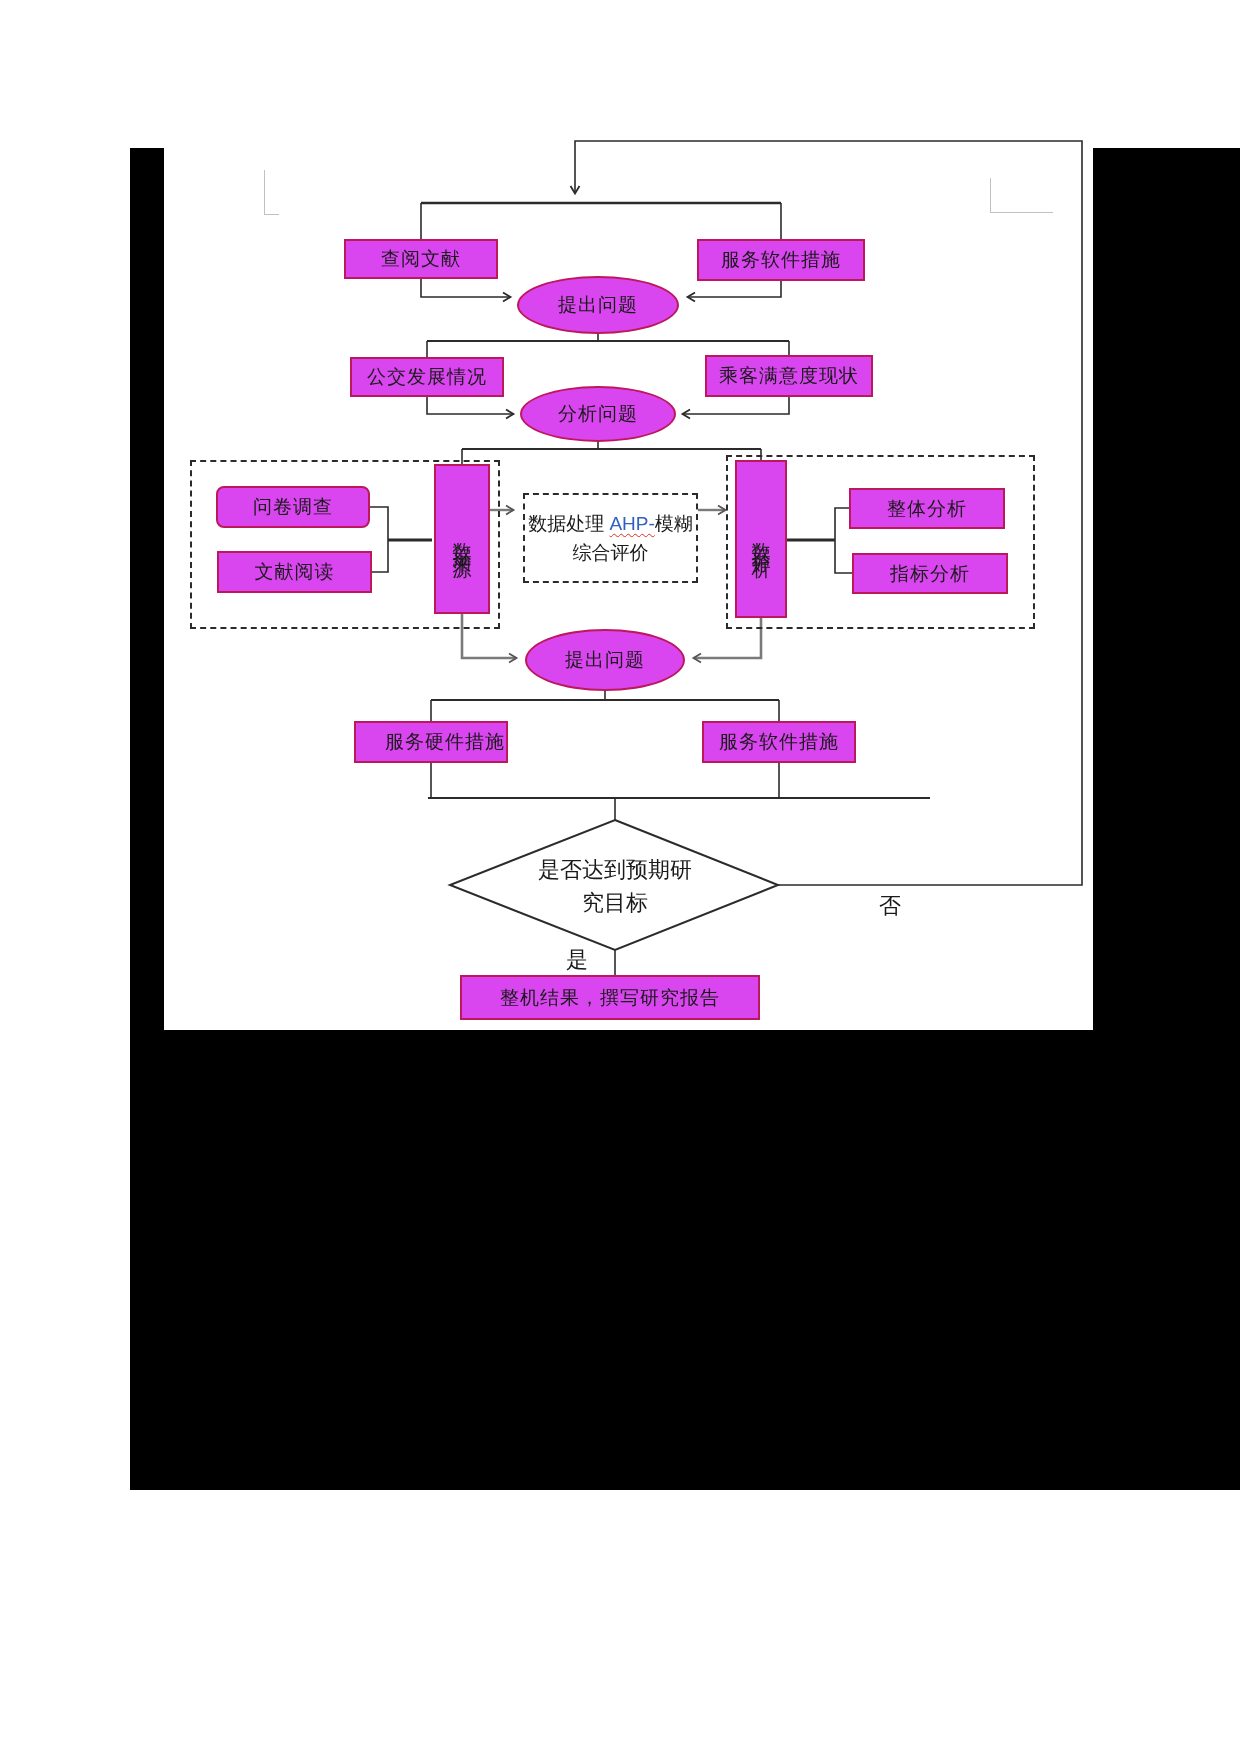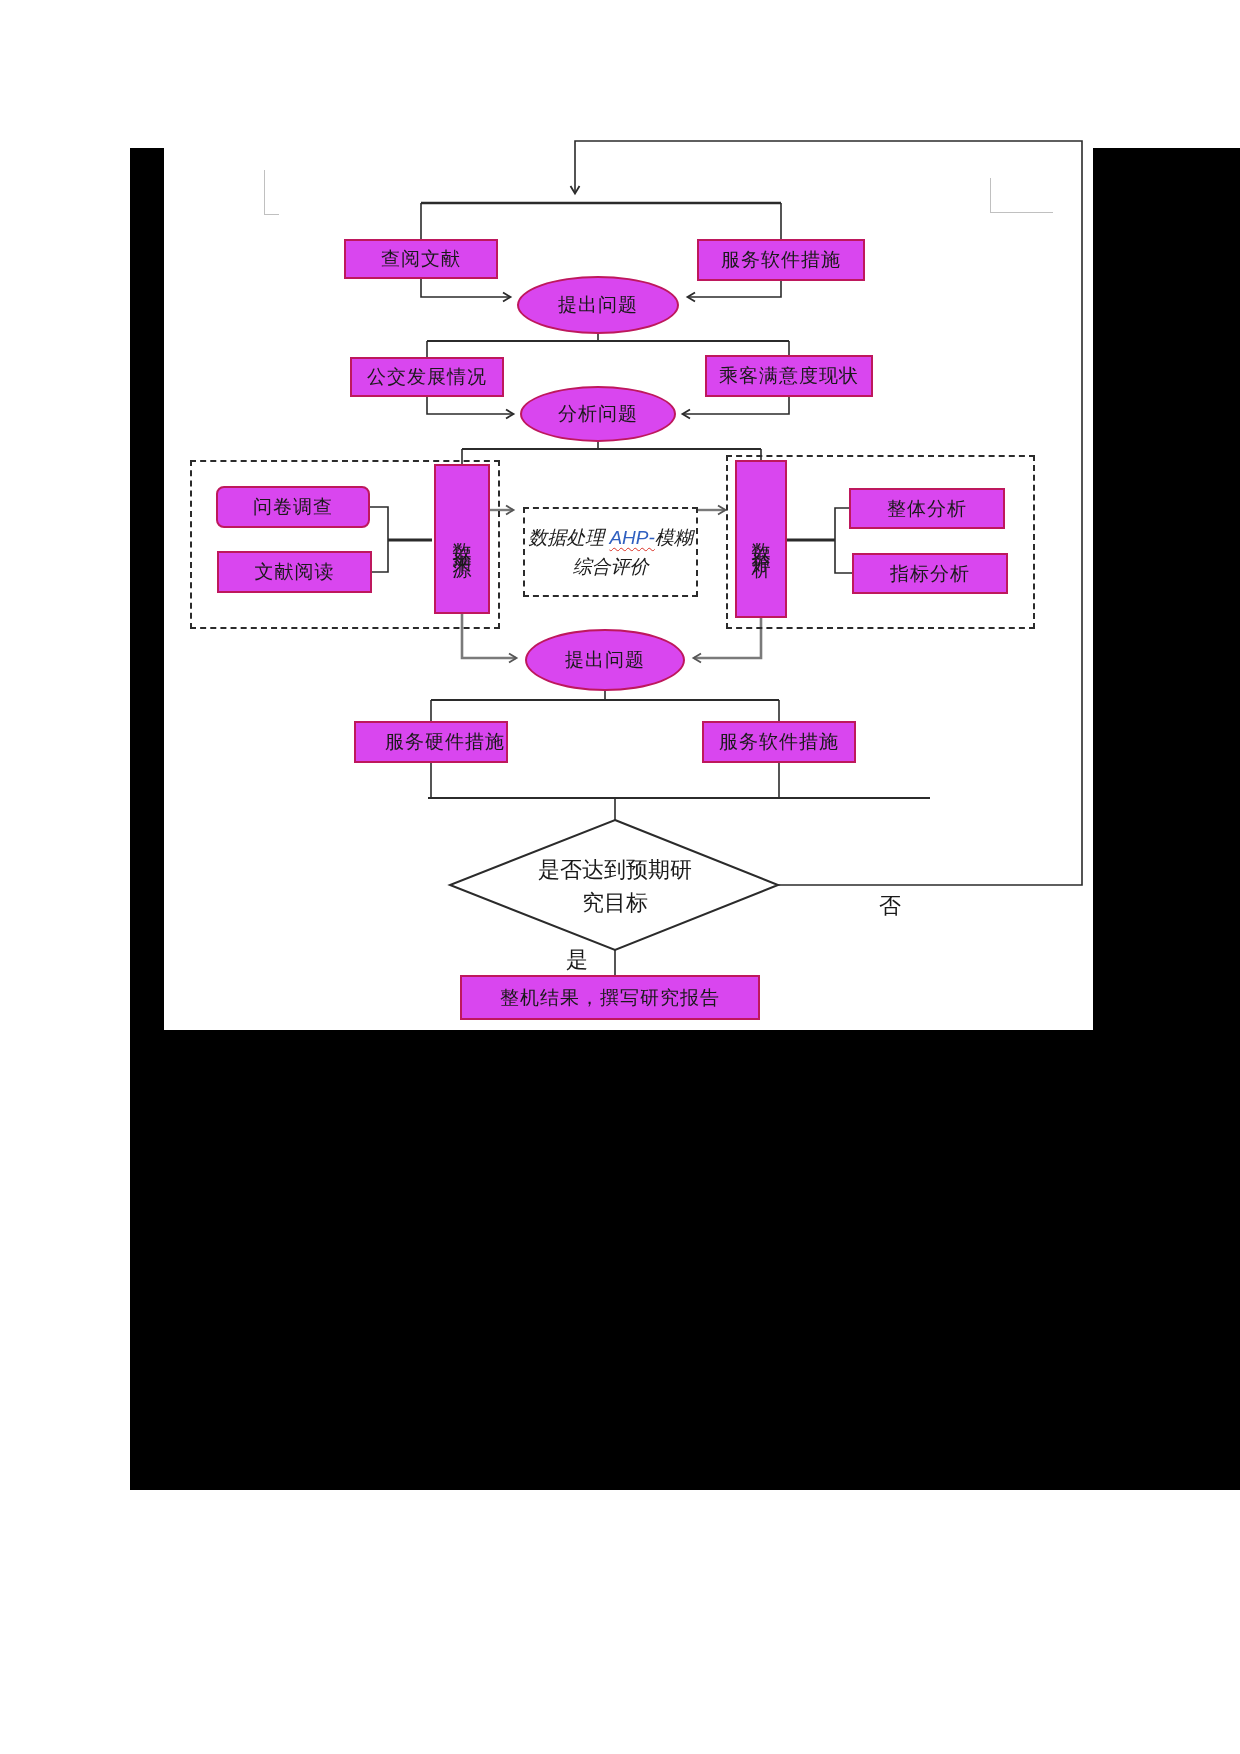--- a/index.html
+++ b/index.html
@@ -124,21 +124,21 @@
   <div class="node" style="left:216px;top:486px;width:154px;height:42px;border-radius:8px;">
     <span>问卷调查</span>
   </div>
   <div class="node" style="left:217px;top:551px;width:155px;height:42px;">
     <span>文献阅读</span>
   </div>
   <div class="node vbox" style="left:434px;top:464px;width:56px;height:150px;">
     <span>数据来源</span>
   </div>
 
-  <div class="midbox" style="left:523px;top:507px;width:175px;height:90px;font-style:italic;">
+  <div class="midbox" style="left:523px;top:493px;width:175px;height:90px;">
     <div>
       <span>数据处理 </span><span class="term-blue">AHP-</span><span>模糊</span>
     </div>
     <div>综合评价</div>
   </div>
 
   <div class="node vbox" style="left:735px;top:460px;width:52px;height:158px;">
     <span>数据分析</span>
   </div>
   <div class="node" style="left:849px;top:488px;width:156px;height:41px;">

